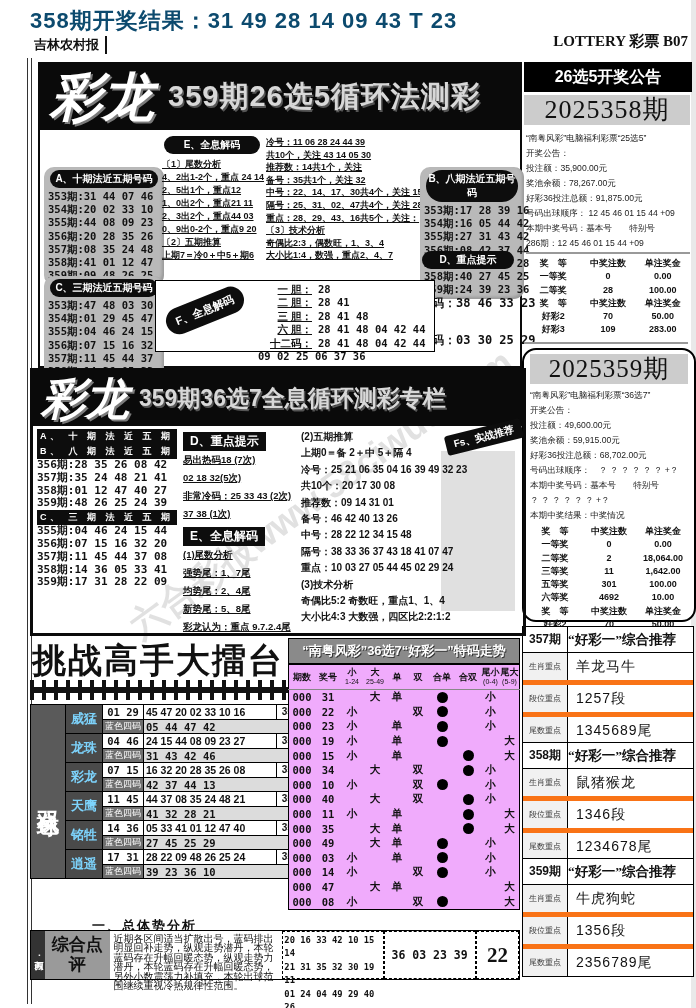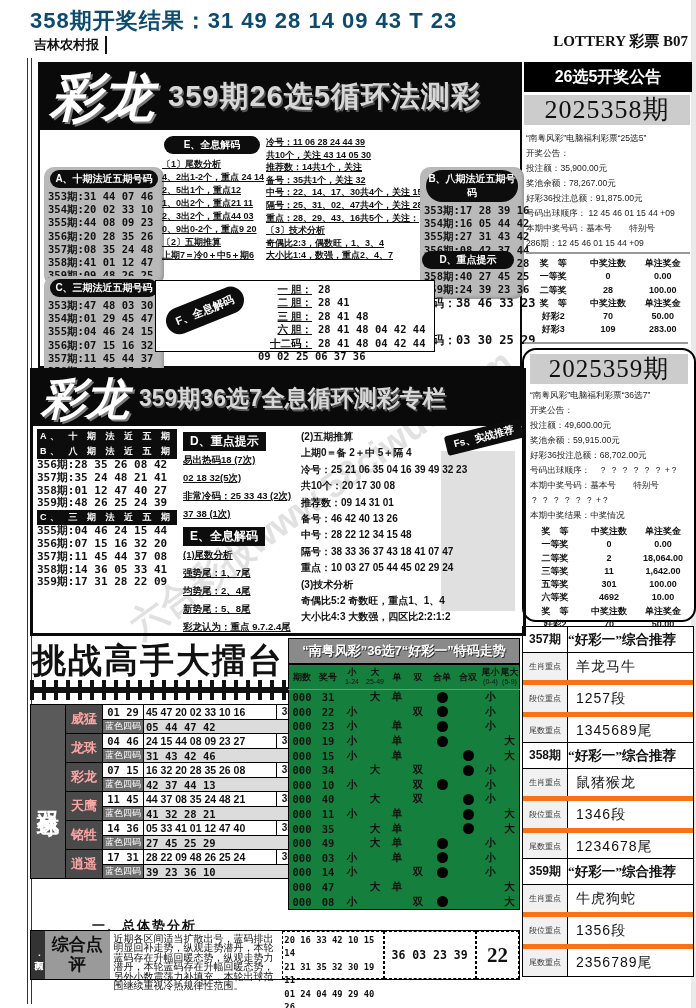--- a/index.html
+++ b/index.html
@@ -67,30 +67,30 @@
   .rec-v{flex:1;font-size:14px;padding-left:8px;display:flex;align-items:center;letter-spacing:1px;}
   
   .bigtitle{font-size:34px;font-weight:bold;letter-spacing:2px;white-space:nowrap;}
   .fence{background:repeating-linear-gradient(90deg,#111 0 4px,transparent 4px 12px);}
   .fence:after{content:"";position:absolute;left:0;right:0;top:7px;height:6px;background:#111;}
   table.atab{border-collapse:collapse;table-layout:fixed;}
   table.atab td{border:1px solid #000;padding:0 2px;white-space:nowrap;overflow:hidden;}
   .gcell{width:22px;background:#5a5a5a;color:#fff;font-size:22px;font-weight:bold;text-align:center;
          letter-spacing:2px;}
   .gcell span{writing-mode:vertical-rl;}
-  .ncell{width:32px;background:#4a4a4a;color:#fca5a5;font-weight:bold;font-size:13px;text-align:center;}
+  .ncell{width:32px;background:#4a4a4a;color:#7dd3fc;font-weight:bold;font-size:13px;text-align:center;}
   td.lead{width:36px;font-family:"DejaVu Sans Mono",monospace;font-weight:bold;font-size:10.5px;text-align:center;}
   td.nums{width:128px;font-family:Liberation Sans, sans-serif;font-weight:bold;font-size:10.5px;}
   td.issue{width:32px;font-size:10px;font-weight:bold;text-align:center;}
   td.bl{background:#6e6e6e;color:#fff;font-size:9px;text-align:center;}
   td.bn{background:#dcdcdc;font-family:"DejaVu Sans Mono",monospace;font-weight:bold;font-size:10.5px;}
   
   .thead-bar{background:#8a8a8a;color:#fff;font-weight:bold;font-size:13px;text-align:center;
              line-height:24px;text-shadow:1px 1px 0 #333;white-space:nowrap;border:1px solid #000;}
-  table.ttab{border-collapse:collapse;table-layout:fixed;border:1px solid #000;background:#15803d;}
+  table.ttab{border-collapse:collapse;table-layout:fixed;border:1px solid #000;background:#f0abfc;}
   table.ttab th{font-size:9px;line-height:10px;font-weight:bold;padding:2px 0;border-bottom:1px solid #888;}
   table.ttab th .sub{display:block;font-size:7px;font-weight:normal;}
   table.ttab td{font-size:10.5px;font-weight:bold;text-align:center;height:14.6px;padding:0;
                 font-family:"DejaVu Sans Mono",monospace;}
   .dot{width:11px;height:11px;border-radius:50%;background:#000;margin:1px auto;}
   
   .cbox{border:1.5px solid #000;display:flex;background:#fff;}
   .clabel{width:80px;background:#9a9a9a;display:flex;}
   .cside{width:14px;background:#333;color:#fff;font-size:9px;writing-mode:vertical-rl;
          text-align:center;font-weight:bold;}

